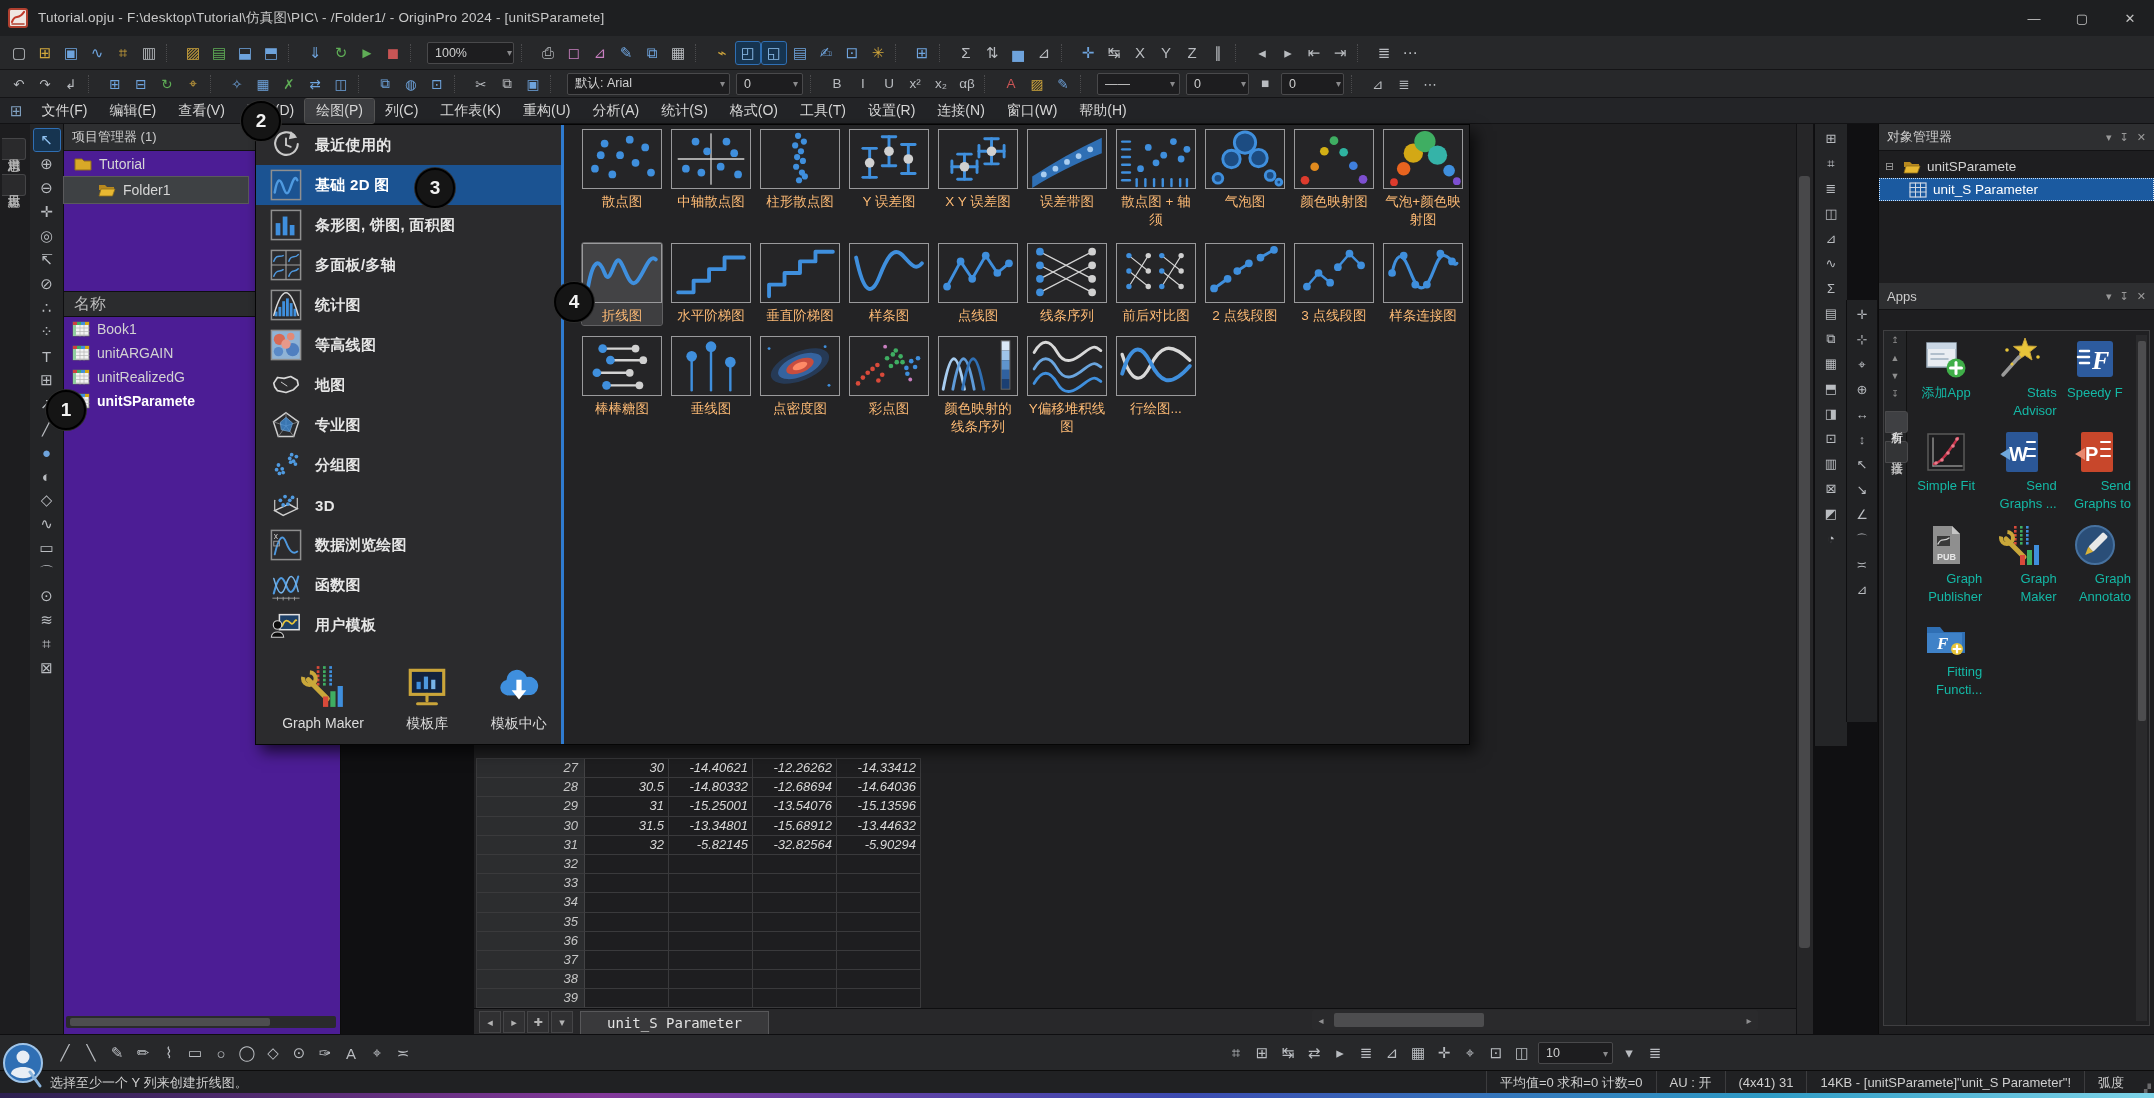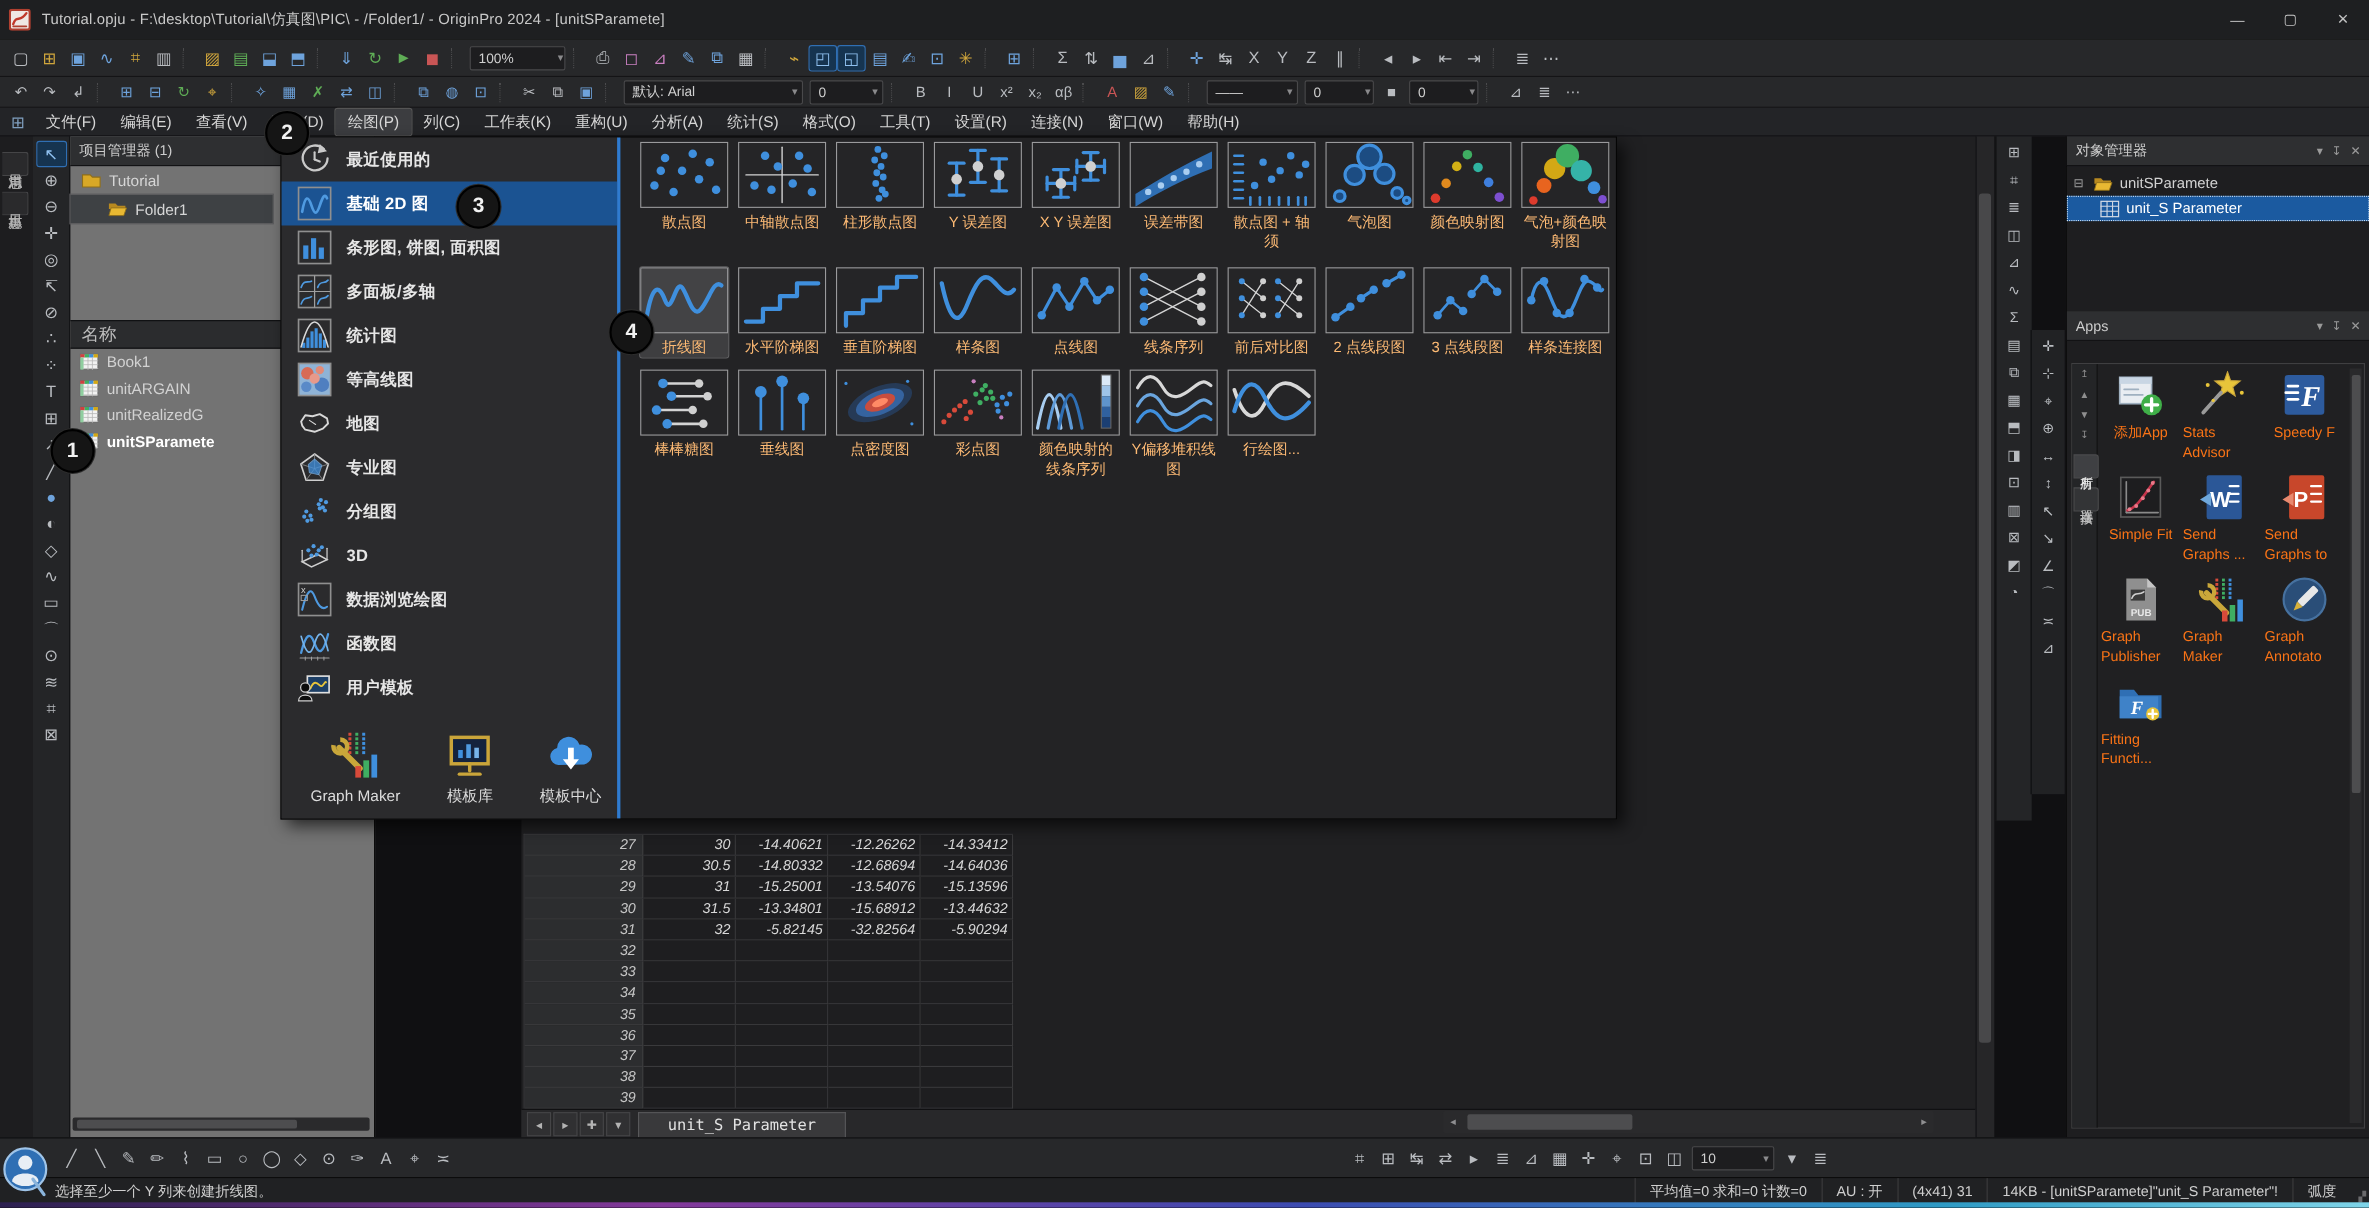--- a/index.html
+++ b/index.html
@@ -38,21 +38,21 @@
   .mitem{padding:3px 11px;font-size:14px;color:#d6d6d6;border-radius:2px;}
   .mitem.active{background:#3c3d40;outline:1px solid #555;}
   
   .leftrail{left:0;top:124px;width:30px;height:910px;background:#1d1d1f;border-right:1px solid #0e0e10;}
   .vtab{writing-mode:vertical-rl;font-size:12.5px;color:#b5b5b5;background:#2a2a2c;
         border:1px solid #454547;border-left:none;padding:10px 3px;margin:14px 3px 0 2px;border-radius:0 3px 3px 0;}
   .toolcol{left:30px;top:124px;width:34px;height:910px;background:#242527;border-right:1px solid #0e0e10;
            display:flex;flex-direction:column;align-items:center;padding-top:4px;box-sizing:border-box;}
   .toolcol .ticon{width:26px;margin:1px 0;}
   
-  .pm{left:64px;top:124px;width:276px;height:910px;background:#737373;border-right:1px solid #0c0c0c;}
+  .pm{left:64px;top:124px;width:276px;height:910px;background:#4c1d95;border-right:1px solid #0c0c0c;}
   .panelhead{height:26px;background:#2e2f31;border-bottom:1px solid #121214;display:flex;align-items:center;
              padding:0 8px;font-size:13px;color:#cdcdcd;}
   .panelhead .hbtns{margin-left:auto;display:flex;gap:8px;color:#9a9a9a;font-size:11px;}
   .treerow{display:flex;align-items:center;height:26px;padding-left:10px;font-size:14px;color:#d6d6d6;gap:7px;}
   .treerow.child{padding-left:34px;}
   .treerow.selgray{background:#3e4144;outline:1px solid #5a5a5c;width:150px;}
   .licon{width:18px;height:16px;flex:0 0 auto;}
   .pm .subhead{height:24px;background:#2b2c2e;border-top:1px solid #0e0e10;border-bottom:1px solid #0e0e10;
                display:flex;align-items:center;padding:0 10px;font-size:16px;color:#bdbdbd;margin-top:88px;}
   .lrow{display:flex;align-items:center;height:24px;padding-left:8px;gap:7px;font-size:14px;color:#d2d2d2;}
@@ -96,21 +96,21 @@
   .appsbody{position:absolute;left:4px;right:4px;top:206px;bottom:8px;border:1px solid #3f3f41;background:#202022;}
   .apprail{position:absolute;left:0;top:0;bottom:0;width:22px;background:#242527;border-right:1px solid #111;}
   .apprail .ar{display:block;text-align:center;color:#8f8f8f;font-size:9px;padding:4px 0;}
   .appvtab{writing-mode:vertical-rl;font-size:12px;color:#c0c0c0;background:#333436;border:1px solid #4a4a4c;
            padding:10px 2px;margin:8px 1px 0 1px;border-radius:0 3px 3px 0;}
   .appvtab.active{background:#3f4043;color:#ededed;}
   .appgrid{position:absolute;left:26px;right:18px;top:6px;display:grid;grid-template-columns:repeat(3,1fr);
            grid-auto-rows:93px;column-gap:2px;}
   .appitem{display:flex;flex-direction:column;align-items:center;}
   .appicon{width:44px;height:44px;}
-  .applabel{font-size:13px;line-height:1.35;color:#f97316;text-align:left;margin-top:3px;
+  .applabel{font-size:13px;line-height:1.35;color:#14b8a6;text-align:right;margin-top:3px;
             max-width:82px;overflow:hidden;}
   .appscroll{position:absolute;right:2px;top:4px;bottom:4px;width:11px;background:#2a2a2c;}
   .appthumb{position:absolute;left:1.5px;top:6px;width:8px;height:380px;background:#4d4d4f;border-radius:2px;}
   
   .popup{left:255px;top:124px;width:1215px;height:621px;background:#232325;border:1px solid #050505;
          box-shadow:6px 7px 14px rgba(0,0,0,.65);z-index:20;box-sizing:border-box;}
   .cats{position:absolute;left:0;top:0;width:305px;height:100%;background:#2b2b2d;}
   .vdiv{position:absolute;left:305px;top:0;width:3px;height:100%;background:#2f7bd0;}
   .catrow{display:flex;align-items:center;height:40px;padding-left:14px;gap:13px;}
   .catrow .cicon{width:32px;height:32px;flex:0 0 auto;}

